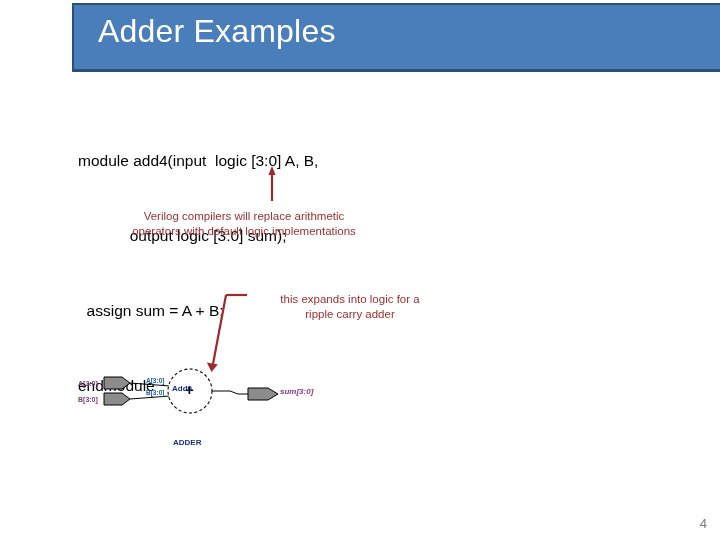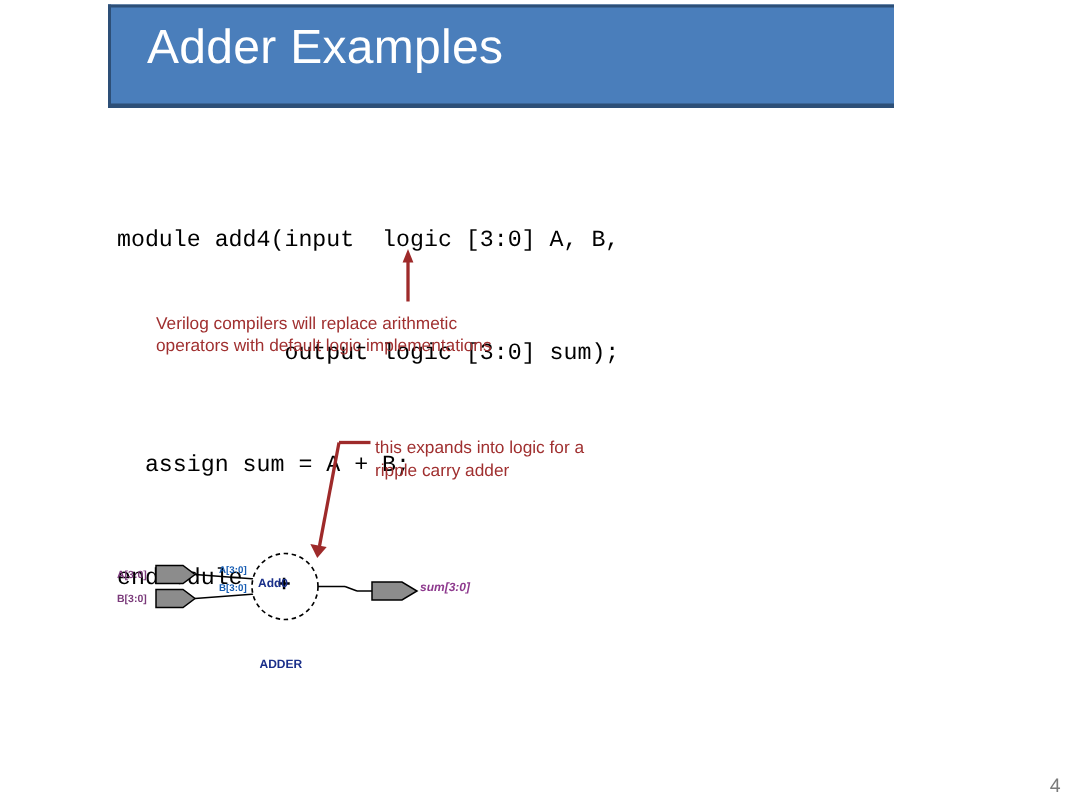--- a/index.html
+++ b/index.html
@@ -20,21 +20,21 @@
     width: 720px;
     height: 540px;
     background: #ffffff;
   }
 
   
   #title-bar {
     position: absolute;
     left: 72px;
     top: 3px;
-    width: 524px;
+    width: 648px;
     height: 69px;
     background: #4a7ebb;
     border-top: 2px solid #2d4f77;
     border-left: 2px solid #2d4f77;
     border-bottom: 3px solid #2d4f77;
     box-sizing: border-box;
   }
   #title-text {
     position: absolute;
     left: 24px;
@@ -45,47 +45,47 @@
     letter-spacing: 0.2px;
     white-space: nowrap;
     font-family: "Liberation Sans", sans-serif;
   }
 
   
   #code-block {
     position: absolute;
     left: 78px;
     top: 98px;
-    font-family: Liberation Mono, monospace;
+    font-family: Liberation Sans, sans-serif;
     font-size: 15.5px;
     line-height: 25px;
     color: #000000;
     white-space: pre;
   }
   .code-line { white-space: pre; }
 
   
   .note {
     position: absolute;
     color: #a03030;
     font-size: 11.5px;
     line-height: 15px;
     font-family: "Liberation Sans", sans-serif;
   }
   #note-compilers {
     left: 104px;
     top: 209px;
     width: 280px;
-    text-align: left;
+    text-align: center;
   }
   #note-expands {
     left: 250px;
     top: 292px;
     width: 200px;
-    text-align: left;
+    text-align: center;
   }
 
   
   #arrows {
     position: absolute;
     left: 0; top: 0;
     width: 720px; height: 540px;
     pointer-events: none;
   }
 

